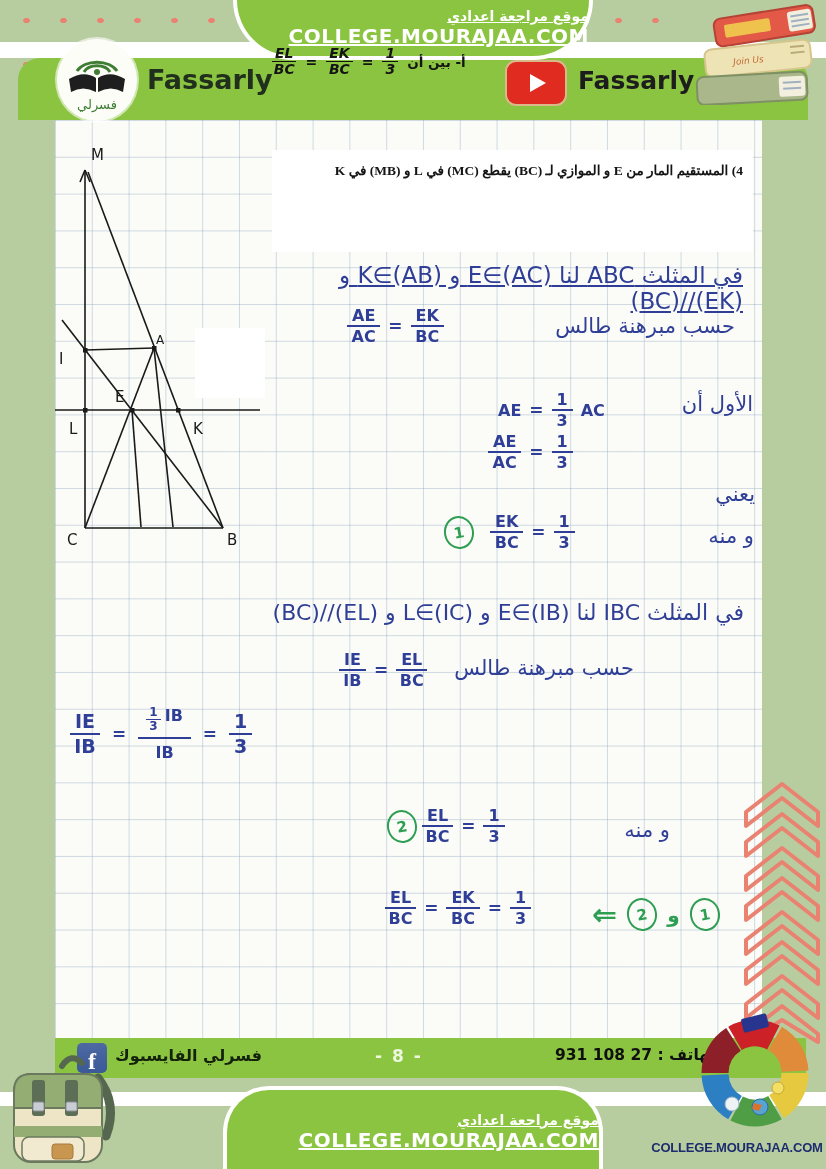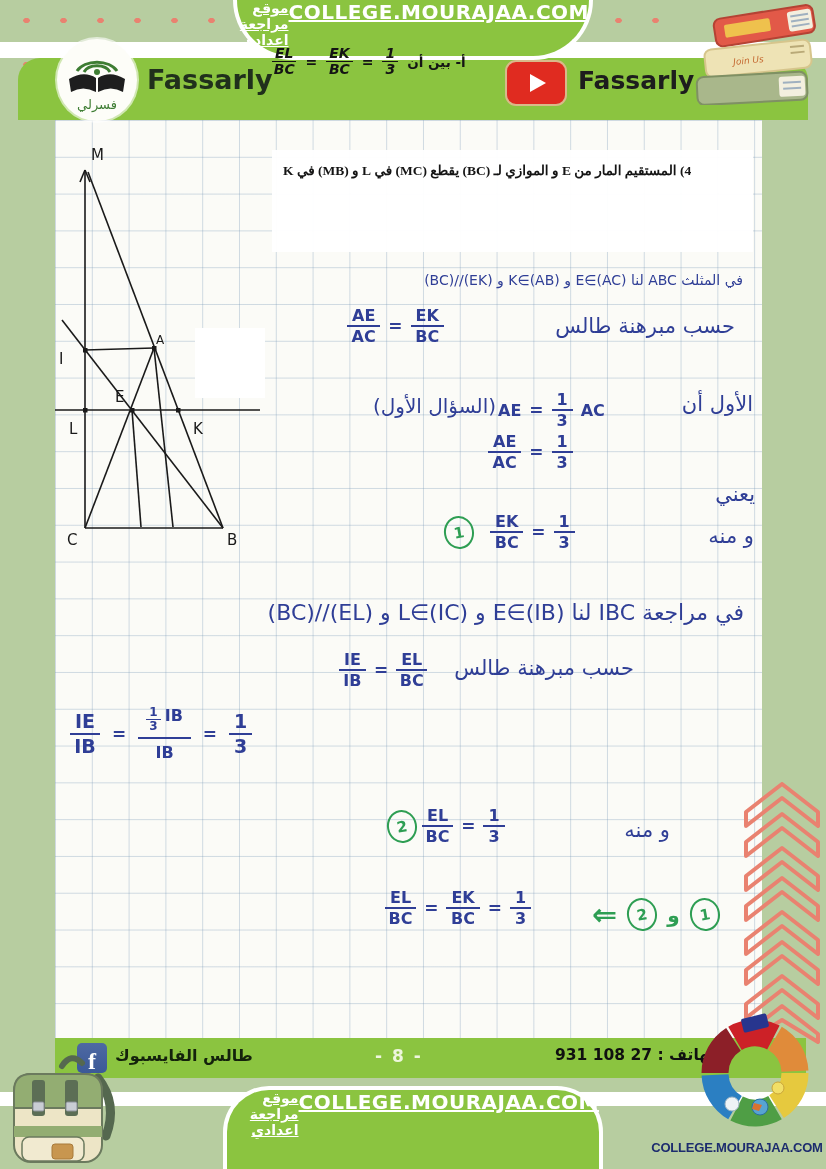--- a/index.html
+++ b/index.html
@@ -15,21 +15,21 @@
 
   .white-strip{position:absolute;left:0;top:42px;width:100%;height:16px;background:#ffffff;z-index:2;}
 
   
   .header-bar{position:absolute;left:18px;top:58px;width:790px;height:62px;
               background:#8bc440;border-radius:22px 22px 0 0;z-index:3;}
 
   
   .bubble{position:absolute;left:50%;transform:translateX(-50%);
           background:#8bc440;border:4px solid #ffffff;z-index:4;
-          display:flex;align-items:flex-start;justify-content:center;}
+          display:flex;flex-direction:column;align-items:flex-end;justify-content:center;}
   .bubble.top{top:0;width:352px;height:56px;border-top:none;border-radius:0 0 60px 60px;}
   .bubble.bottom{top:1086px;width:372px;height:83px;border-bottom:none;border-radius:46px 46px 0 0;}
   .bubble .t1{color:#fff;font-weight:bold;font-size:14px;text-decoration:underline;direction:rtl;}
   .bubble .t2{color:#fff;font-weight:bold;font-size:20px;text-decoration:underline;letter-spacing:.5px;}
 
   .brand-name{position:absolute;left:147px;top:64px;font-size:27px;font-weight:bold;
               color:#20301c;z-index:5;}
   .logo-circle{position:absolute;left:57px;top:39px;width:80px;height:82px;background:#fdfdf8;
                border-radius:50%;z-index:5;box-shadow:0 0 0 2px rgba(255,255,255,.6);text-align:right;}
   .yt-btn{position:absolute;left:505px;top:60px;width:58px;height:42px;background:#e02b20;
@@ -42,21 +42,21 @@
   
   .paper{position:absolute;left:55px;top:120px;width:707px;height:918px;background:#fbfbf7;z-index:2;
          background-image:
            linear-gradient(to right, rgba(125,155,185,.35) 1.4px, transparent 1.4px),
            linear-gradient(to bottom, rgba(125,155,185,.35) 1.4px, transparent 1.4px);
          background-size:36.8px 36.8px;}
 
   
   .problem-box{position:absolute;left:272px;top:150px;width:481px;height:102px;
                background:rgba(255,255,255,.96);z-index:3;font-family:"Liberation Serif",serif;}
-  .problem-statement{position:absolute;right:10px;top:12px;width:460px;direction:rtl;text-align:left;
+  .problem-statement{position:absolute;right:10px;top:12px;width:460px;direction:rtl;text-align:right;
                      font-size:13.5px;font-weight:bold;color:#141414;}
   .problem-part{position:absolute;left:272px;top:46px;display:flex;align-items:center;gap:9px;
                 color:#141414;font-weight:bold;}
   .problem-part .plabel{direction:rtl;font-size:13.5px;font-family:"DejaVu Sans",sans-serif;}
   .pfrac{display:inline-flex;flex-direction:column;align-items:center;line-height:1.1;
          font-style:italic;font-size:14px;}
   .pfrac .fn{padding:0 3px;border-bottom:1.6px solid #141414;}
   .peq{font-size:14px;}
 
   
@@ -206,36 +206,35 @@
         <span>BC</span>
     </span>
     <span class="peq">=</span>
     <span class="pfrac">
       <span class="fn">1</span>
         <span>3</span>
     </span>
     <span class="plabel">أ- بين أن</span>
   </div>
 
-  <div class="ar ink" style="left:235px;top:272px;width:508px;font-size:14px;">في المثلث ABC لنا E∈(AC) و K∈(AB) و (EK)//(BC)</div>
+  <div class="ar ink" style="left:235px;top:262px;width:508px;font-size:23px;text-decoration:underline;">في المثلث ABC لنا E∈(AC) و K∈(AB) و (EK)//(BC)</div>
 
   <div class="eq ink" style="left:347px;top:306px;">
     <span class="frac">
         <span class="fn">AE</span>
         <span>AC</span>
       </span>
     <span class="eqsign">=</span>
     <span class="frac">
         <span class="fn">EK</span>
         <span>BC</span>
       </span>
   </div>
   <div class="ar ink" style="left:473px;top:314px;width:262px;">حسب مبرهنة طالس</div>
 
-  <div class="ar ink" style="left:328px;top:394px;width:168px;font-size:20px;">(السؤال الأول)</div>
   <div class="eq ink" style="left:498px;top:390px;">
     <span>AE</span>
     <span class="eqsign">=</span>
     <span class="frac">
         <span class="fn">1</span>
         <span>3</span>
       </span>
     <span>AC</span>
   </div>
   <div class="ar ink" style="left:648px;top:392px;width:105px;">الأول أن</div>
@@ -260,21 +259,21 @@
         <span>BC</span>
       </span>
     <span class="eqsign">=</span>
     <span class="frac">
         <span class="fn">1</span>
         <span>3</span>
       </span>
   </div>
   <div class="ar ink" style="left:682px;top:524px;width:72px;">و منه</div>
 
-  <div class="ar ink" style="left:104px;top:600px;width:640px;font-size:22px;">في مراجعة IBC لنا E∈(IB) و L∈(IC) و (EL)//(BC)</div>
+  <div class="ar ink" style="left:104px;top:600px;width:640px;font-size:22px;">في المثلث IBC لنا E∈(IB) و L∈(IC) و (EL)//(BC)</div>
 
   <div class="eq ink" style="left:339px;top:650px;">
     <span class="frac">
         <span class="fn">IE</span>
         <span>IB</span>
       </span>
     <span class="eqsign">=</span>
     <span class="frac">
         <span class="fn">EL</span>
         <span>BC</span>
@@ -350,21 +349,21 @@
       <path d="M8,138 L44,110 L80,138 L80,124 L44,96 L8,124 Z"></path>
       <path d="M8,172 L44,144 L80,172 L80,158 L44,130 L8,158 Z"></path>
       <path d="M8,202 L44,174 L80,202 L80,188 L44,160 L8,188 Z"></path>
       <path d="M8,236 L44,208 L80,236 L80,222 L44,194 L8,222 Z"></path>
       <path d="M8,260 L44,238 L80,260 L80,252 L44,224 L8,252 Z"></path>
     </g>
   </svg>
 
   <div class="footer-bar">
     <div class="fb-icon">f</div>
-    <div class="fb-label">طالس الفايسبوك</div>
+    <div class="fb-label">فسرلي الفايسبوك</div>
     <div class="page-num">- 8 -</div>
     <div class="phone">الهاتف : 27 108 931</div>
   </div>
 
   <div class="bottom-white-strip"></div>
 
   <div class="bubble bottom">
     <div class="t1">موقع مراجعة اعدادي</div>
     <div class="t2">COLLEGE.MOURAJAA.COM</div>
   </div>

